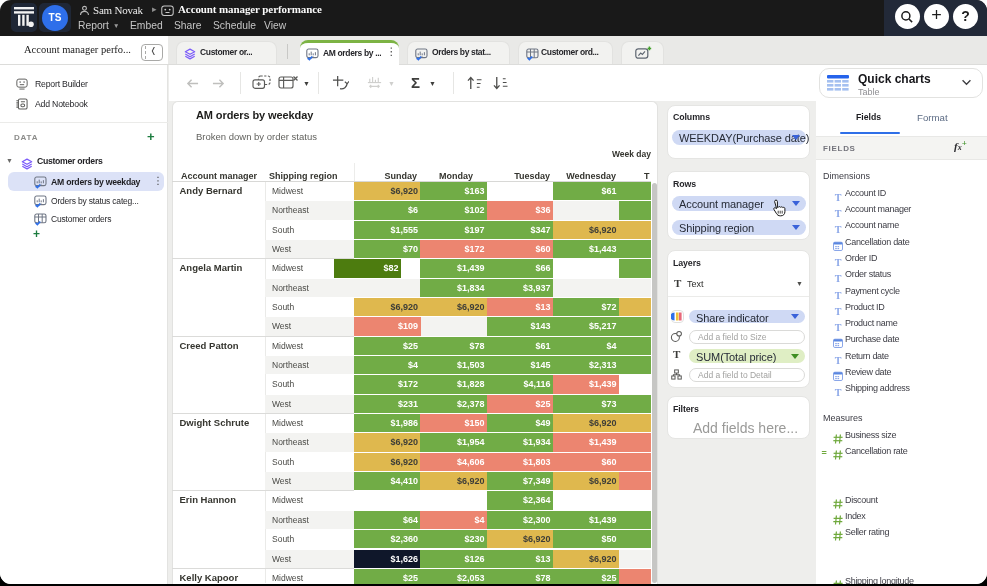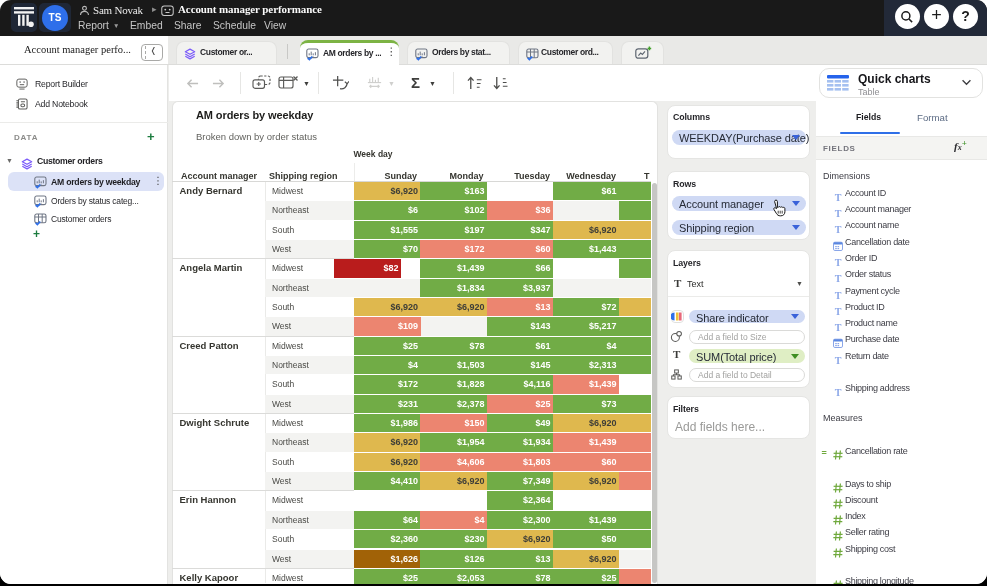--- a/index.html
+++ b/index.html
@@ -207,25 +207,25 @@
       <path d="M11.5 4 h5 M11.5 8 h4 M11.5 12 h3" stroke-width="1.2"></path>
     </svg>
 <svg class="ab" style="left:492px;top:75.5px" width="17" height="14" viewBox="0 0 18 15" fill="none" stroke="#4e4e4c" stroke-width="1.4">
  <path d="M5 1 V13 M2 10 L5 13.3 8 10"></path>
       <path d="M11.5 3 h3 M11.5 7 h4 M11.5 11 h5" stroke-width="1.2"></path>
     </svg>
 
 <div class="ab" style="left:172px;top:100.5px;width:486px;height:483px;background:#fff;border:1px solid #e2e2e0;border-radius:6px 6px 0 0;border-bottom:none"></div>
 <div class="ab" style="left:196px;top:109px;font-size:11px;font-weight:bold;letter-spacing:-0.1px;color:#1d1d1b">AM orders by weekday</div>
 <div class="ab" style="left:196px;top:131px;font-size:9.5px;color:#62625e">Broken down by order status</div>
-<div class="ab hdr" style="left:353.5px;top:149px;width:297.5px;text-align:left;font-size:8.5px">Week day</div>
+<div class="ab hdr" style="left:353.5px;top:149px;width:297.5px;text-align:right;font-size:8.5px">Week day</div>
 <div class="ab hdr" style="left:181px;top:171px">Account manager</div>
 <div class="ab hdr" style="left:269px;top:171px">Shipping region</div>
 <div class="ab hdr" style="left:353.5px;top:171px;width:63.5px;text-align:right">Sunday</div>
-<div class="ab hdr" style="left:420.0px;top:171px;width:63.5px;text-align:right">Monday</div>
+<div class="ab hdr" style="left:439px;top:171px;width:63.5px;">Monday</div>
 <div class="ab hdr" style="left:486.5px;top:171px;width:63.5px;text-align:right">Tuesday</div>
 <div class="ab hdr" style="left:552.5px;top:171px;width:63.5px;text-align:right">Wednesday</div>
 <div class="ab hdr" style="left:644px;top:171px">T</div>
 <div class="ab" style="left:172px;top:181px;width:479px;height:1px;background:#d8d8d6"></div>
 <div class="ab" style="left:353.5px;top:163px;width:1px;height:18px;background:#ececea"></div>
 <div class="ab" style="left:264.5px;top:182px;width:1px;height:401px;background:#eaeae8"></div>
 <div class="ab ship" style="left:272px;top:181.8px;height:18.35px;line-height:18.35px">Midwest</div>
 <div class="ab acct" style="left:179.5px;top:181.8px;height:18.35px;line-height:18.35px">Andy Bernard</div>
 <div class="ab cell" style="left:353.5px;top:181.8px;width:67.1px;height:18.35px;line-height:18.35px;background:#dfb84e"><span style="color:#3d3d38">$6,920</span></div>
 <div class="ab cell" style="left:420.0px;top:181.8px;width:67.1px;height:18.35px;line-height:18.35px;background:#71ac46"><span style="color:#fff">$163</span></div>
@@ -246,21 +246,21 @@
 <div class="ab" style="left:265.0px;top:239.9px;width:386.0px;height:18.35px;background:#f3f3f1"></div>
 <div class="ab ship" style="left:272px;top:239.9px;height:18.35px;line-height:18.35px">West</div>
 <div class="ab cell" style="left:353.5px;top:239.9px;width:67.1px;height:18.35px;line-height:18.35px;background:#71ac46"><span style="color:#fff">$70</span></div>
 <div class="ab cell" style="left:420.0px;top:239.9px;width:67.1px;height:18.35px;line-height:18.35px;background:#ec8570"><span style="color:#fff">$172</span></div>
 <div class="ab cell" style="left:486.5px;top:239.9px;width:66.6px;height:18.35px;line-height:18.35px;background:#ec8570"><span style="color:#fff">$60</span></div>
 <div class="ab cell" style="left:552.5px;top:239.9px;width:66.6px;height:18.35px;line-height:18.35px;background:#71ac46"><span style="color:#fff">$1,443</span></div>
 <div class="ab cell" style="left:618.5px;top:239.9px;width:32.5px;height:18.35px;line-height:18.35px;background:#71ac46"></div>
 <div class="ab ship" style="left:272px;top:259.2px;height:18.35px;line-height:18.35px">Midwest</div>
 <div class="ab acct" style="left:179.5px;top:259.2px;height:18.35px;line-height:18.35px">Angela Martin</div>
 <div class="ab" style="left:172.0px;top:258.2px;width:181.5px;height:1px;background:#dbdbd9"></div>
-<div class="ab cell" style="left:334px;top:259.2px;width:67.1px;height:18.35px;line-height:18.35px;background:#b91c1c"><span style="color:#fff">$82</span></div>
+<div class="ab cell" style="left:334px;top:259.2px;width:67.1px;height:18.35px;line-height:18.35px;background:#4d7c0f"><span style="color:#fff">$82</span></div>
 <div class="ab cell" style="left:420.0px;top:259.2px;width:67.1px;height:18.35px;line-height:18.35px;background:#71ac46"><span style="color:#fff">$1,439</span></div>
 <div class="ab cell" style="left:486.5px;top:259.2px;width:66.6px;height:18.35px;line-height:18.35px;background:#71ac46"><span style="color:#fff">$66</span></div>
 <div class="ab cell" style="left:618.5px;top:259.2px;width:32.5px;height:18.35px;line-height:18.35px;background:#71ac46"></div>
 <div class="ab" style="left:265.0px;top:278.6px;width:386.0px;height:18.35px;background:#f3f3f1"></div>
 <div class="ab ship" style="left:272px;top:278.6px;height:18.35px;line-height:18.35px">Northeast</div>
 <div class="ab cell" style="left:420.0px;top:278.6px;width:67.1px;height:18.35px;line-height:18.35px;background:#71ac46"><span style="color:#fff">$1,834</span></div>
 <div class="ab cell" style="left:486.5px;top:278.6px;width:66.6px;height:18.35px;line-height:18.35px;background:#71ac46"><span style="color:#fff">$3,937</span></div>
 <div class="ab ship" style="left:272px;top:297.9px;height:18.35px;line-height:18.35px">South</div>
 <div class="ab cell" style="left:353.5px;top:297.9px;width:67.1px;height:18.35px;line-height:18.35px;background:#dfb84e"><span style="color:#3d3d38">$6,920</span></div>
 <div class="ab cell" style="left:420.0px;top:297.9px;width:67.1px;height:18.35px;line-height:18.35px;background:#dfb84e"><span style="color:#3d3d38">$6,920</span></div>
@@ -340,21 +340,21 @@
 <div class="ab cell" style="left:552.5px;top:510.8px;width:66.6px;height:18.35px;line-height:18.35px;background:#71ac46"><span style="color:#fff">$1,439</span></div>
 <div class="ab cell" style="left:618.5px;top:510.8px;width:32.5px;height:18.35px;line-height:18.35px;background:#71ac46"></div>
 <div class="ab ship" style="left:272px;top:530.1px;height:18.35px;line-height:18.35px">South</div>
 <div class="ab cell" style="left:353.5px;top:530.1px;width:67.1px;height:18.35px;line-height:18.35px;background:#71ac46"><span style="color:#fff">$2,360</span></div>
 <div class="ab cell" style="left:420.0px;top:530.1px;width:67.1px;height:18.35px;line-height:18.35px;background:#71ac46"><span style="color:#fff">$230</span></div>
 <div class="ab cell" style="left:486.5px;top:530.1px;width:66.6px;height:18.35px;line-height:18.35px;background:#dfb84e"><span style="color:#3d3d38">$6,920</span></div>
 <div class="ab cell" style="left:552.5px;top:530.1px;width:66.6px;height:18.35px;line-height:18.35px;background:#71ac46"><span style="color:#fff">$50</span></div>
 <div class="ab cell" style="left:618.5px;top:530.1px;width:32.5px;height:18.35px;line-height:18.35px;background:#71ac46"></div>
 <div class="ab" style="left:265.0px;top:549.5px;width:386.0px;height:18.35px;background:#f3f3f1"></div>
 <div class="ab ship" style="left:272px;top:549.5px;height:18.35px;line-height:18.35px">West</div>
-<div class="ab cell" style="left:353.5px;top:549.5px;width:67.1px;height:18.35px;line-height:18.35px;background:#a16207"><span style="color:#fff">$1,626</span></div>
+<div class="ab cell" style="left:353.5px;top:549.5px;width:67.1px;height:18.35px;line-height:18.35px;background:#0f172a"><span style="color:#fff">$1,626</span></div>
 <div class="ab cell" style="left:420.0px;top:549.5px;width:67.1px;height:18.35px;line-height:18.35px;background:#71ac46"><span style="color:#fff">$126</span></div>
 <div class="ab cell" style="left:486.5px;top:549.5px;width:66.6px;height:18.35px;line-height:18.35px;background:#71ac46"><span style="color:#fff">$13</span></div>
 <div class="ab cell" style="left:552.5px;top:549.5px;width:66.6px;height:18.35px;line-height:18.35px;background:#dfb84e"><span style="color:#3d3d38">$6,920</span></div>
 <div class="ab ship" style="left:272px;top:568.8px;height:18.35px;line-height:18.35px">Midwest</div>
 <div class="ab acct" style="left:179.5px;top:568.8px;height:18.35px;line-height:18.35px">Kelly Kapoor</div>
 <div class="ab" style="left:172.0px;top:567.8px;width:181.5px;height:1px;background:#dbdbd9"></div>
 <div class="ab cell" style="left:353.5px;top:568.8px;width:67.1px;height:18.35px;line-height:18.35px;background:#71ac46"><span style="color:#fff">$25</span></div>
 <div class="ab cell" style="left:420.0px;top:568.8px;width:67.1px;height:18.35px;line-height:18.35px;background:#71ac46"><span style="color:#fff">$2,053</span></div>
 <div class="ab cell" style="left:486.5px;top:568.8px;width:66.6px;height:18.35px;line-height:18.35px;background:#71ac46"><span style="color:#fff">$78</span></div>
 <div class="ab cell" style="left:552.5px;top:568.8px;width:66.6px;height:18.35px;line-height:18.35px;background:#71ac46"><span style="color:#fff">$25</span></div>
@@ -405,21 +405,21 @@
     </div>
 <svg class="ab" style="left:671px;top:368.5px" width="11" height="11" viewBox="0 0 12 12" fill="none" stroke="#5a5a58" stroke-width="1.1">
       <rect x="4" y="1" width="4" height="3.4"></rect>
       <rect x="0.8" y="7.6" width="3.6" height="3.4"></rect>
       <rect x="7.6" y="7.6" width="3.6" height="3.4"></rect>
       <path d="M6 4.4 v2 M2.6 7.6 v-1.2 h6.8 v1.2"></path>
     </svg>
 <div class="inpt" style="top:368px;line-height:12.5px"><span style="margin-left:8px">Add a field to Detail</span></div>
 <div class="card" style="top:396px;height:42.5px"></div>
 <div class="clabel" style="top:403.5px">Filters</div>
-<div class="ab" style="left:675px;top:419.5px;font-size:12px;color:#9a9a98">Add fields here...</div>
+<div class="ab" style="left:693px;top:419.5px;font-size:14px;color:#9a9a98">Add fields here...</div>
 
 <div class="ab" style="left:816px;top:65px;width:171px;height:519px;background:#fff"></div>
 <div class="ab" style="left:819px;top:68px;width:164px;height:29.5px;background:#fff;border:1px solid #e2e2e0;border-radius:10px"></div>
 <svg class="ab" style="left:827px;top:74.5px" width="22" height="17" viewBox="0 0 22 17">
  <rect x="0" y="0" width="22" height="3.6" rx="1" fill="#2563eb"></rect>
  <g fill="#a5c0f0">
         <rect x="0" y="5" width="6.4" height="2.6"></rect>
         <rect x="7.6" y="5" width="6.4" height="2.6"></rect>
         <rect x="15.2" y="5" width="6.4" height="2.6"></rect>
  <rect x="0" y="9" width="6.4" height="2.6"></rect>
@@ -512,43 +512,54 @@
             <rect x="4.5" y="7" width="1.6" height="1.2" fill="#8aa6e8"></rect>
           </svg></span>
         <span class="ftext">Purchase date</span>
       </div>
 <div class="ab fitem" style="top:348.6px">
         <span class="ficon"><svg width="10" height="10" viewBox="0 0 10 10">
             <text x="5" y="8.6" text-anchor="middle" font-family="Liberation Serif" font-size="10" font-weight="bold" fill="#8aa6e8">T</text>
           </svg></span>
         <span class="ftext">Return date</span>
       </div>
+<div class="ab fitem" style="top:364.9px">
+        <span class="ficon"><svg width="10" height="10" viewBox="0 0 10 10">
+            <rect x="0.5" y="1.2" width="9" height="8.3" rx="1.4" fill="none" stroke="#8aa6e8" stroke-width="1"></rect>
+            <rect x="0.5" y="1.2" width="9" height="2.2" rx="1" fill="#5b87e0"></rect>
+            <rect x="2.2" y="5" width="1.6" height="1.2" fill="#8aa6e8"></rect>
+            <rect x="4.5" y="5" width="1.6" height="1.2" fill="#8aa6e8"></rect>
+            <rect x="2.2" y="7" width="1.6" height="1.2" fill="#8aa6e8"></rect>
+            <rect x="4.5" y="7" width="1.6" height="1.2" fill="#8aa6e8"></rect>
+          </svg></span>
+        <span class="ftext">Review date</span>
+      </div>
 <div class="ab fitem" style="top:381.2px">
         <span class="ficon"><svg width="10" height="10" viewBox="0 0 10 10">
             <text x="5" y="8.6" text-anchor="middle" font-family="Liberation Serif" font-size="10" font-weight="bold" fill="#8aa6e8">T</text>
           </svg></span>
         <span class="ftext">Shipping address</span>
       </div>
 <div class="ab" style="left:7px;top:413px;font-size:9px;color:#3c3c44">Measures</div>
+<div class="ab fitem" style="top:428.2px"><span class="ficon" style="position:relative"><svg width="10" height="10" viewBox="0 0 10 10">
+            <g stroke="#6fa93c" stroke-width="1.2">
+              <line x1="3.4" y1="0.5" x2="2.5" y2="9.5"></line>
+              <line x1="7.4" y1="0.5" x2="6.5" y2="9.5"></line>
+              <line x1="0.6" y1="3.3" x2="9.6" y2="3.3"></line>
+              <line x1="0.3" y1="6.7" x2="9.3" y2="6.7"></line>
+            </g>
+          </svg></span><span class="ftext">Business size</span></div>
 <div class="ab fitem" style="top:444.4px"><span class="ficon" style="position:relative"><span style="position:absolute;left:-11px;top:2px;color:#6fa93c;font-weight:bold;font-size:9px">=</span><svg width="10" height="10" viewBox="0 0 10 10">
             <g stroke="#6fa93c" stroke-width="1.2">
               <line x1="3.4" y1="0.5" x2="2.5" y2="9.5"></line>
               <line x1="7.4" y1="0.5" x2="6.5" y2="9.5"></line>
               <line x1="0.6" y1="3.3" x2="9.6" y2="3.3"></line>
               <line x1="0.3" y1="6.7" x2="9.3" y2="6.7"></line>
             </g>
           </svg></span><span class="ftext">Cancellation rate</span></div>
-<div class="ab fitem" style="top:476.8px"><span class="ficon" style="position:relative"><svg width="10" height="10" viewBox="0 0 10 10">
-            <g stroke="#6fa93c" stroke-width="1.2">
-              <line x1="3.4" y1="0.5" x2="2.5" y2="9.5"></line>
-              <line x1="7.4" y1="0.5" x2="6.5" y2="9.5"></line>
-              <line x1="0.6" y1="3.3" x2="9.6" y2="3.3"></line>
-              <line x1="0.3" y1="6.7" x2="9.3" y2="6.7"></line>
-            </g>
-          </svg></span><span class="ftext">Days to ship</span></div>
 <div class="ab fitem" style="top:509.2px"><span class="ficon" style="position:relative"><svg width="10" height="10" viewBox="0 0 10 10">
             <g stroke="#6fa93c" stroke-width="1.2">
               <line x1="3.4" y1="0.5" x2="2.5" y2="9.5"></line>
               <line x1="7.4" y1="0.5" x2="6.5" y2="9.5"></line>
               <line x1="0.6" y1="3.3" x2="9.6" y2="3.3"></line>
               <line x1="0.3" y1="6.7" x2="9.3" y2="6.7"></line>
             </g>
           </svg></span><span class="ftext">Index</span></div>
 <div class="ab fitem" style="top:493.0px"><span class="ficon" style="position:relative"><svg width="10" height="10" viewBox="0 0 10 10">
             <g stroke="#6fa93c" stroke-width="1.2">
@@ -559,28 +570,20 @@
             </g>
           </svg></span><span class="ftext">Discount</span></div>
 <div class="ab fitem" style="top:525.4px"><span class="ficon" style="position:relative"><svg width="10" height="10" viewBox="0 0 10 10">
             <g stroke="#6fa93c" stroke-width="1.2">
               <line x1="3.4" y1="0.5" x2="2.5" y2="9.5"></line>
               <line x1="7.4" y1="0.5" x2="6.5" y2="9.5"></line>
               <line x1="0.6" y1="3.3" x2="9.6" y2="3.3"></line>
               <line x1="0.3" y1="6.7" x2="9.3" y2="6.7"></line>
             </g>
           </svg></span><span class="ftext">Seller rating</span></div>
-<div class="ab fitem" style="top:541.6px"><span class="ficon" style="position:relative"><svg width="10" height="10" viewBox="0 0 10 10">
-            <g stroke="#6fa93c" stroke-width="1.2">
-              <line x1="3.4" y1="0.5" x2="2.5" y2="9.5"></line>
-              <line x1="7.4" y1="0.5" x2="6.5" y2="9.5"></line>
-              <line x1="0.6" y1="3.3" x2="9.6" y2="3.3"></line>
-              <line x1="0.3" y1="6.7" x2="9.3" y2="6.7"></line>
-            </g>
-          </svg></span><span class="ftext">Shipping cost</span></div>
 <div class="ab fitem" style="top:574.0px"><span class="ficon" style="position:relative"><svg width="10" height="10" viewBox="0 0 10 10">
             <g stroke="#6fa93c" stroke-width="1.2">
               <line x1="3.4" y1="0.5" x2="2.5" y2="9.5"></line>
               <line x1="7.4" y1="0.5" x2="6.5" y2="9.5"></line>
               <line x1="0.6" y1="3.3" x2="9.6" y2="3.3"></line>
               <line x1="0.3" y1="6.7" x2="9.3" y2="6.7"></line>
             </g>
           </svg></span><span class="ftext">Shipping longitude</span></div>
 </div>
 

